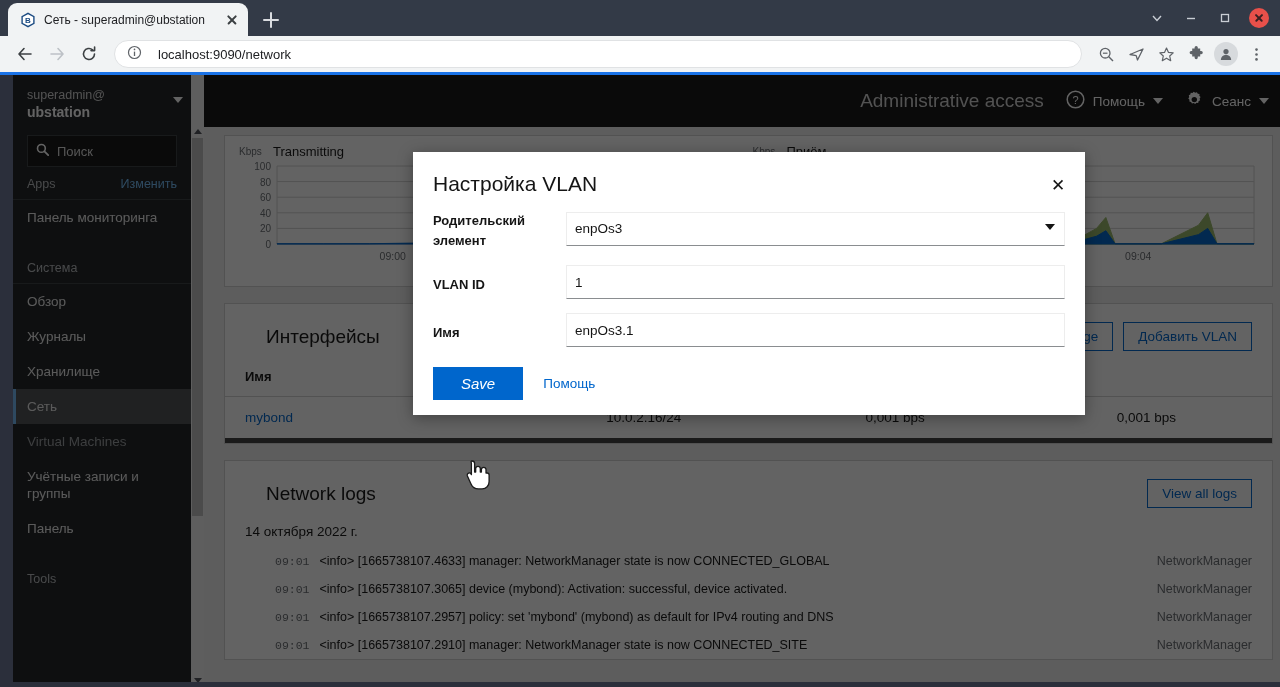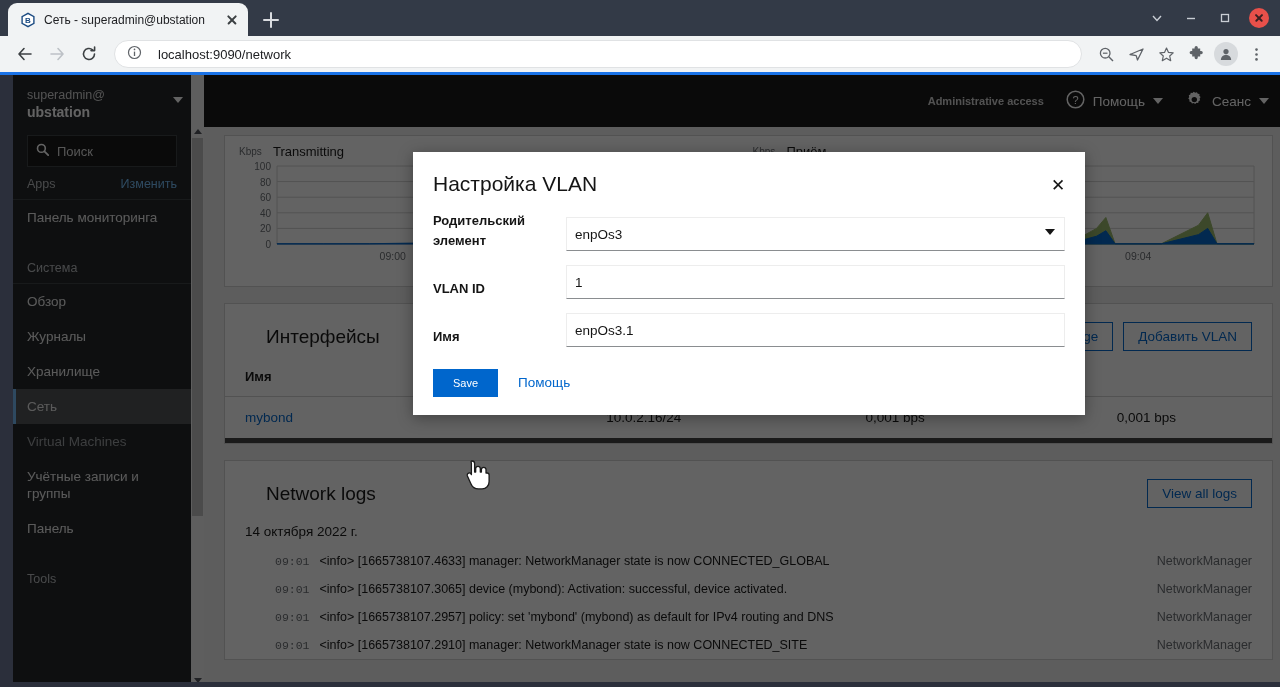--- a/index.html
+++ b/index.html
@@ -168,21 +168,21 @@
   
   .content {
     position: absolute; left: 191px; top: 0; width: 1089px; height: 612px;
     background: #fff; overflow: hidden;
   }
   .cockpit-topbar {
     position: absolute; left: 0; top: 0; width: 1089px; height: 52px;
     background: #151515; display: flex; align-items: center;
     justify-content: flex-end; padding-right: 24px; gap: 22px;
   }
-  .admin-access { font-size: 11px; color: #d2d2d2; cursor: pointer; font-weight: bold; }
+  .admin-access { font-size: 19px; color: #d2d2d2; cursor: pointer; }
   .top-menu {
     display: flex; align-items: center; gap: 8px; cursor: pointer;
     color: #fff; font-size: 13.5px;
   }
   .top-caret {
     width: 0; height: 0; border-left: 5px solid transparent;
     border-right: 5px solid transparent; border-top: 6px solid #fff;
   }
 
   .page {
@@ -269,21 +269,21 @@
   .modal-head {
     position: relative; padding: 20px 24px 10px 20px;
   }
   .modal-title { font-size: 21px; color: #151515; font-weight: normal; }
   .modal-close {
     position: absolute; right: 14px; top: 20px; width: 26px; height: 26px;
     display: flex; align-items: center; justify-content: center;
     font-size: 17px; color: #151515; cursor: pointer; line-height: 1;
   }
   .form-row {
-    display: flex; align-items: flex-end; padding: 0 20px; margin-bottom: 14px;
+    display: flex; align-items: center; padding: 0 20px; margin-bottom: 14px;
   }
   .form-label {
     flex: 0 0 133px; font-size: 13px; font-weight: bold; color: #151515;
     line-height: 20px; padding-top: 5px;
   }
   .form-field { flex: 1 1 auto; position: relative; }
   .field-input {
     width: 100%; height: 30px; border: 1px solid #ededed;
     border-bottom: 1px solid #8a8d90; background: #fff;
     font-size: 13.5px; color: #151515; padding: 16px 8px;
@@ -292,23 +292,24 @@
   }
   .select-caret {
     position: absolute; right: 10px; top: 12px; width: 0; height: 0;
     border-left: 5px solid transparent; border-right: 5px solid transparent;
     border-top: 6px solid #151515;
   }
   .modal-actions {
     display: flex; align-items: center; gap: 14px; padding: 6px 20px 20px 20px;
   }
   .btn-primary {
-    background: #06c; color: #fff; border: none; font-size: 11px;
-    padding: 8px 20px; cursor: pointer;
+    background: #06c; color: #fff; border: none; font-size: 15px;
+    padding: 8px 28px; cursor: pointer;
     font-family: "Liberation Sans", sans-serif;
+    font-style: italic;
   }
   .btn-link {
     background: none; border: none; color: #06c; font-size: 13.5px;
     cursor: pointer; padding: 8px 6px;
     font-family: "Liberation Sans", sans-serif;
   }
   .cursor-hand {
     position: absolute; left: 452px; top: 384px; width: 26px; height: 32px;
     pointer-events: none;
   }

